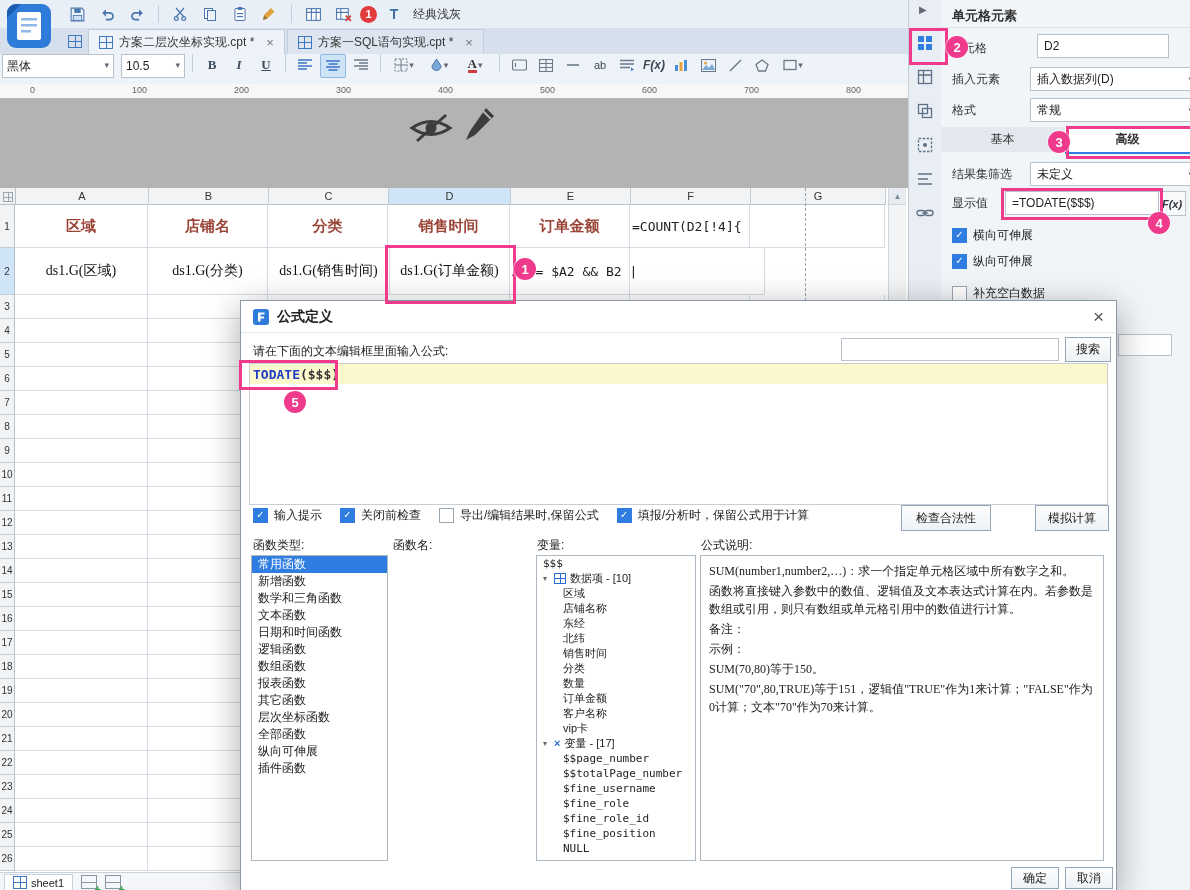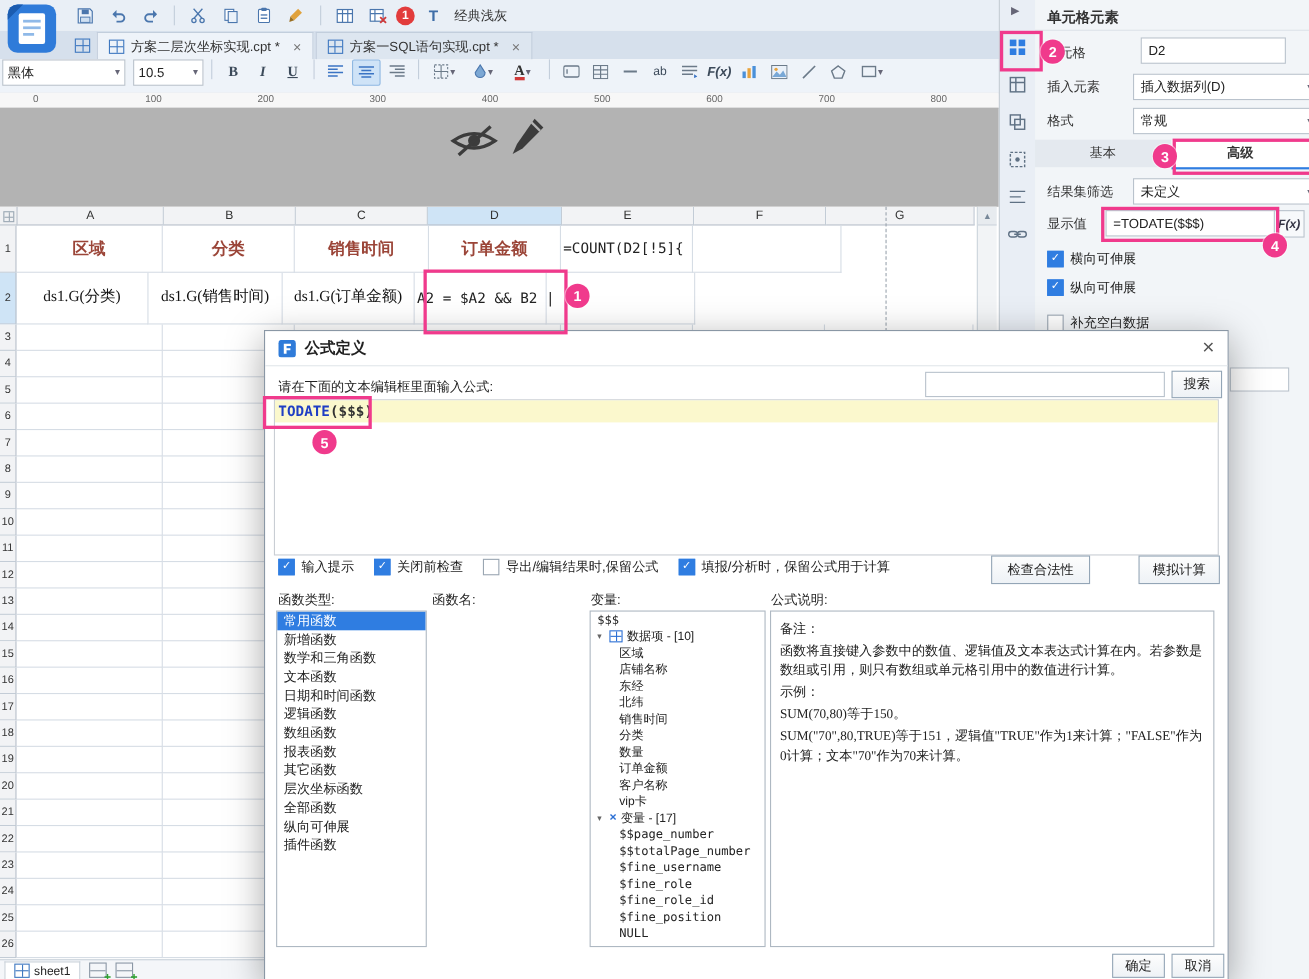--- a/index.html
+++ b/index.html
@@ -398,28 +398,30 @@
         <div class="sh-colhdr" style="width:120px">B</div>
         <div class="sh-colhdr" style="width:120px">C</div>
         <div class="sh-colhdr sel" style="width:122px">D</div>
         <div class="sh-colhdr" style="width:120px">E</div>
         <div class="sh-colhdr" style="width:120px">F</div>
         <div class="sh-colhdr" style="width:135px">G</div>
       </div>
       <div class="sh-row" style="height:43px">
         <div class="sh-rowhdr">1</div>
         <div class="sh-cell hdrcell" style="width:133px">区域</div>
+        <div class="sh-cell hdrcell" style="width:120px">店铺名</div>
         <div class="sh-cell hdrcell" style="width:120px">分类</div>
         <div class="sh-cell hdrcell" style="width:122px">销售时间</div>
         <div class="sh-cell hdrcell" style="width:120px">订单金额</div>
-        <div class="sh-cell formula" style="width:120px">=COUNT(D2[!5]{</div>
+        <div class="sh-cell formula" style="width:120px">=COUNT(D2[!4]{</div>
         <div class="sh-cell " style="width:135px"></div>
       </div>
       <div class="sh-row" style="height:47px">
         <div class="sh-rowhdr sel">2</div>
+        <div class="sh-cell datacell" style="width:133px">ds1.G(区域)</div>
         <div class="sh-cell datacell" style="width:120px">ds1.G(分类)</div>
         <div class="sh-cell datacell" style="width:122px">ds1.G(销售时间)</div>
         <div class="sh-cell datacell" style="width:120px">ds1.G(订单金额)</div>
         <div class="sh-cell formula" style="width:120px">A2 = $A2 &amp;&amp; B2 |</div>
         <div class="sh-cell " style="width:135px"></div>
       </div>
       <div class="sh-row" style="height:24px">
         <div class="sh-rowhdr">3</div>
         <div class="sh-cell " style="width:133px"></div>
         <div class="sh-cell " style="width:120px"></div>
@@ -946,22 +948,23 @@
       </div>
 
       <div class="tree-row child">
 
         <span class="tl mono">NULL</span>
       </div>
     </div>
 
   <div class="panel" id="p-desc">
 
+  <div class="desc-p">SUM(number1,number2,…)：求一个指定单元格区域中所有数字之和。</div>
+      <div class="desc-p">函数将直接键入参数中的数值、逻辑值及文本表达式计算在内。若参数是数组或引用，则只有数组或单元格引用中的数值进行计算。</div>
       <div class="desc-p">备注：</div>
-      <div class="desc-p">函数将直接键入参数中的数值、逻辑值及文本表达式计算在内。若参数是数组或引用，则只有数组或单元格引用中的数值进行计算。</div>
       <div class="desc-p">示例：</div>
       <div class="desc-p">SUM(70,80)等于150。</div>
       <div class="desc-p">SUM("70",80,TRUE)等于151，逻辑值"TRUE"作为1来计算；"FALSE"作为0计算；文本"70"作为70来计算。</div>
     </div>
 
   <div class="btn" id="dlg-ok">确定</div>
   <div class="btn" id="dlg-cancel">取消</div>
 </div>
 
 <div class="pinkbox" id="pb-cell"></div>

